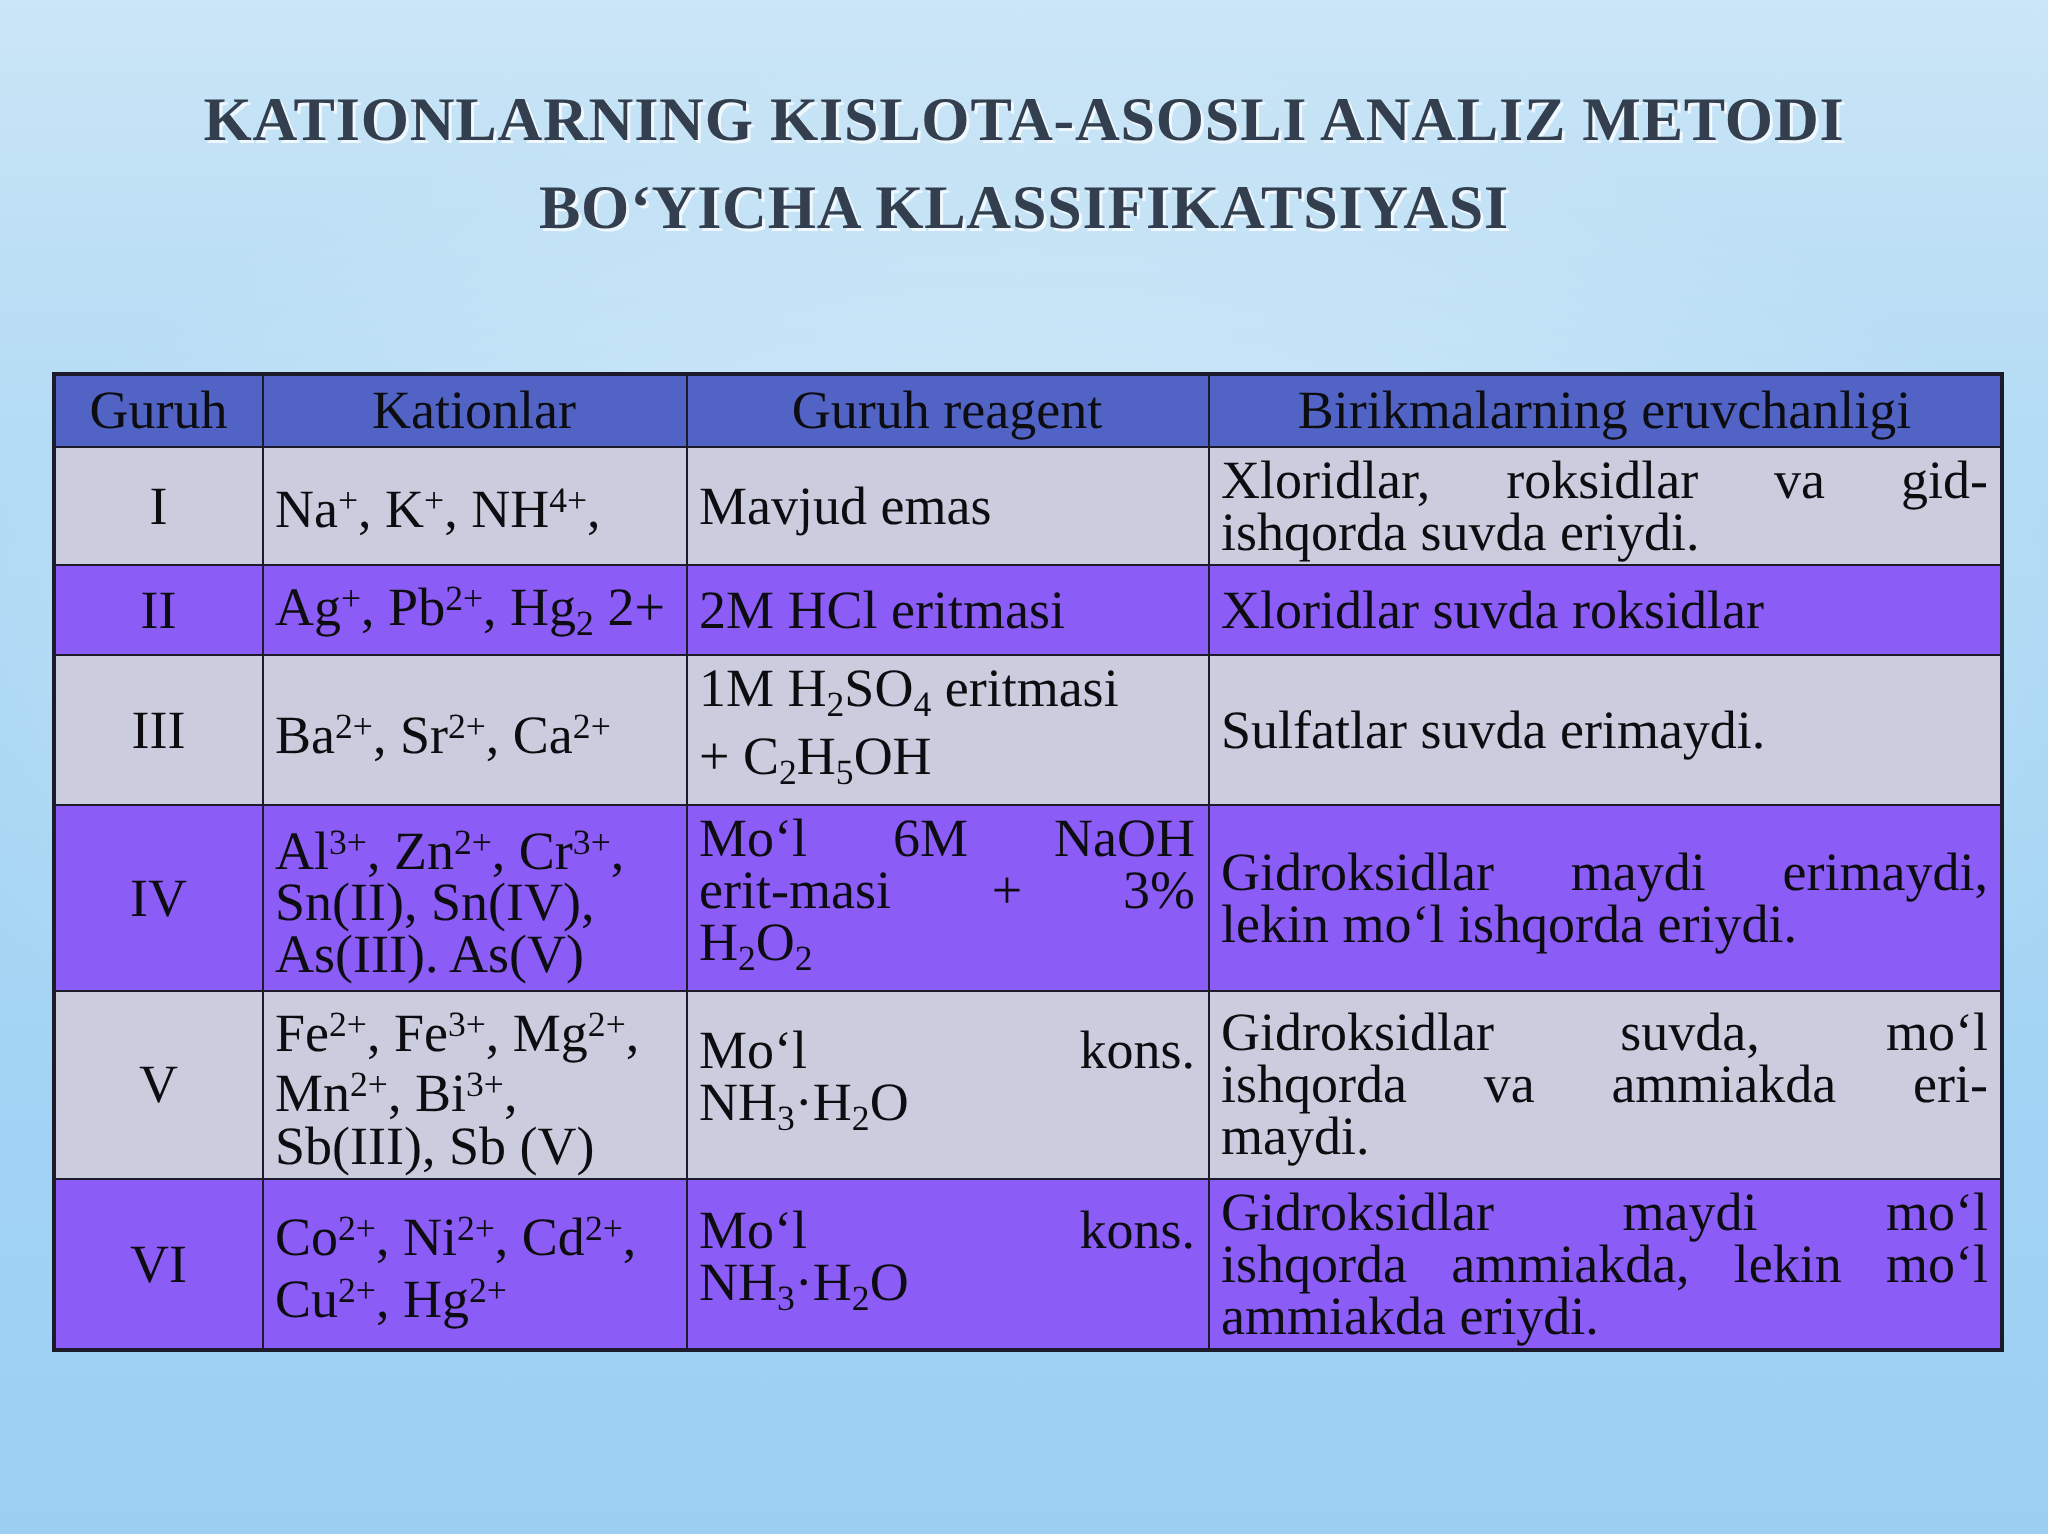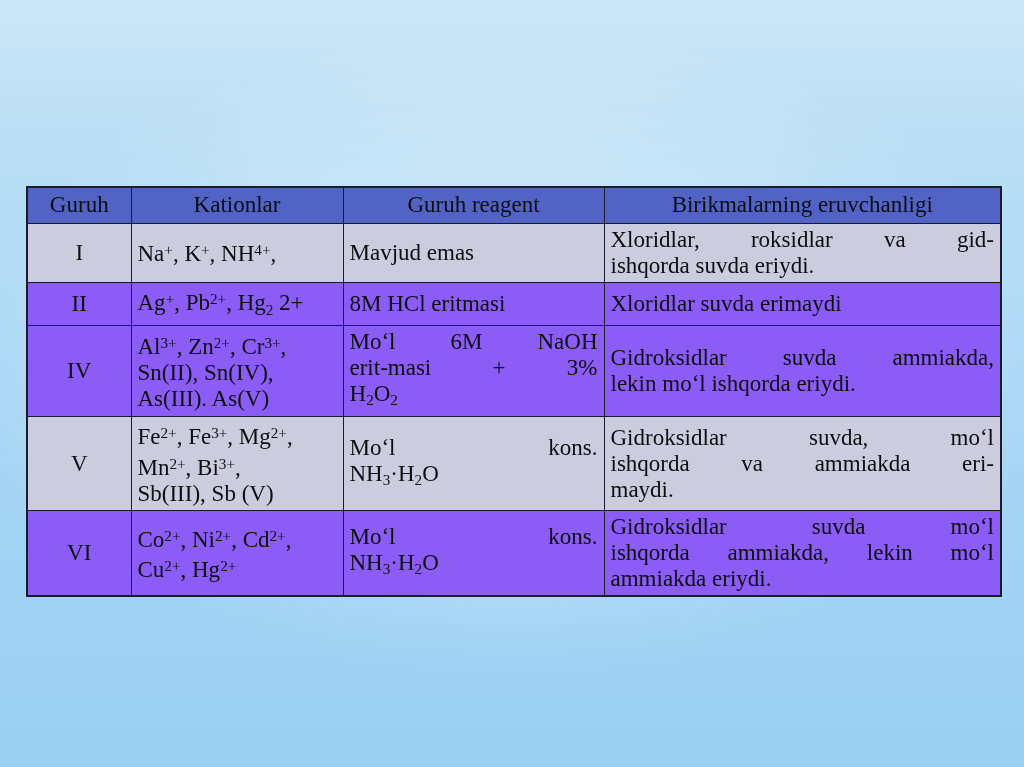--- a/index.html
+++ b/index.html
@@ -73,21 +73,21 @@
     border-collapse: collapse;
     table-layout: fixed;
     border: 2px solid #1b1b2b;
     background: #eef0f8;
   }
 
   table.cls-table td,
   table.cls-table th {
     border: 1.5px solid #1b1b2b;
     padding: 3px 6px;
-    font-size: 23px;
+    font-size: 27px;
     line-height: 26px;
     color: #0d0d11;
     vertical-align: middle;
     font-family: "Liberation Serif", "DejaVu Serif", serif;
     font-weight: normal;
   }
 
   thead th {
     background: #5164c5;
     font-weight: bold;
@@ -143,20 +143,24 @@
   sup { font-size: 0.66em; vertical-align: 0.42em; }
 
   .nowrap { white-space: nowrap; }
 </style>
 </head>
 <body>
 
 <div class="slide">
   <div class="bg-sheen"></div>
 
+  <div class="title-block">
+    <div class="title-line">KATIONLARNING KISLOTA-ASOSLI ANALIZ METODI</div>
+    <div class="title-line">BO‘YICHA  KLASSIFIKATSIYASI</div>
+  </div>
 
   <div class="table-wrap">
     <table class="cls-table">
       <colgroup>
         <col class="c-group">
         <col class="c-cations">
         <col class="c-reagent">
         <col class="c-solub">
       </colgroup>
       <thead>
@@ -180,40 +184,53 @@
               <span class="just-line">Xloridlar, roksidlar va gid-</span>
               <span class="plain-line">ishqorda suvda eriydi.</span>
             </td>
           </tr>
           <tr class="tint-light">
             <td class="group-cell">II</td>
             <td class="cations-cell">
               <span class="plain-line nowrap">Ag<sup>+</sup>, Pb<sup>2+</sup>, Hg<sub>2</sub> 2+</span>
             </td>
             <td class="reagent-cell">
-              <span class="plain-line">8M HCl eritmasi</span>
-            </td>
-            <td class="solub-cell">
-              <span class="plain-line">Xloridlar suvda erimaydi</span>
+              <span class="plain-line">2M HCl eritmasi</span>
+            </td>
+            <td class="solub-cell">
+              <span class="plain-line">Xloridlar suvda roksidlar</span>
+            </td>
+          </tr>
+          <tr class="tint-dark">
+            <td class="group-cell">III</td>
+            <td class="cations-cell">
+              <span class="plain-line nowrap">Ba<sup>2+</sup>, Sr<sup>2+</sup>, Ca<sup>2+</sup></span>
+            </td>
+            <td class="reagent-cell">
+              <span class="plain-line">1M H<sub>2</sub>SO<sub>4</sub> eritmasi</span>
+              <span class="plain-line">+ C<sub>2</sub>H<sub>5</sub>OH</span>
+            </td>
+            <td class="solub-cell">
+              <span class="plain-line">Sulfatlar suvda erimaydi.</span>
             </td>
           </tr>
           <tr class="tint-light">
             <td class="group-cell">IV</td>
             <td class="cations-cell">
               <span class="plain-line nowrap">Al<sup>3+</sup>, Zn<sup>2+</sup>, Cr<sup>3+</sup>,</span>
               <span class="plain-line nowrap">Sn(II), Sn(IV),</span>
               <span class="plain-line nowrap">As(III). As(V)</span>
             </td>
             <td class="reagent-cell">
               <span class="just-line">Mo‘l 6M NaOH</span>
               <span class="just-line">erit-masi + 3%</span>
               <span class="plain-line">H<sub>2</sub>O<sub>2</sub></span>
             </td>
             <td class="solub-cell">
-              <span class="just-line">Gidroksidlar suvda ammiakda,</span>
+              <span class="just-line">Gidroksidlar maydi erimaydi,</span>
               <span class="plain-line">lekin mo‘l ishqorda eriydi.</span>
             </td>
           </tr>
           <tr class="tint-dark">
             <td class="group-cell">V</td>
             <td class="cations-cell">
               <span class="plain-line nowrap">Fe<sup>2+</sup>, Fe<sup>3+</sup>, Mg<sup>2+</sup>,</span>
               <span class="plain-line nowrap">Mn<sup>2+</sup>, Bi<sup>3+</sup>,</span>
               <span class="plain-line nowrap">Sb(III), Sb (V)</span>
             </td>
@@ -231,21 +248,21 @@
             <td class="group-cell">VI</td>
             <td class="cations-cell">
               <span class="plain-line nowrap">Co<sup>2+</sup>, Ni<sup>2+</sup>, Cd<sup>2+</sup>,</span>
               <span class="plain-line nowrap">Cu<sup>2+</sup>, Hg<sup>2+</sup></span>
             </td>
             <td class="reagent-cell">
               <span class="just-line">Mo‘l kons.</span>
               <span class="plain-line">NH<sub>3</sub>·H<sub>2</sub>O</span>
             </td>
             <td class="solub-cell">
-              <span class="just-line">Gidroksidlar suvda mo‘l</span>
+              <span class="just-line">Gidroksidlar maydi mo‘l</span>
               <span class="just-line">ishqorda ammiakda, lekin mo‘l</span>
               <span class="plain-line">ammiakda eriydi.</span>
             </td>
           </tr>
         </tbody>
     </table>
   </div>
 </div>
 
 </body></html>

